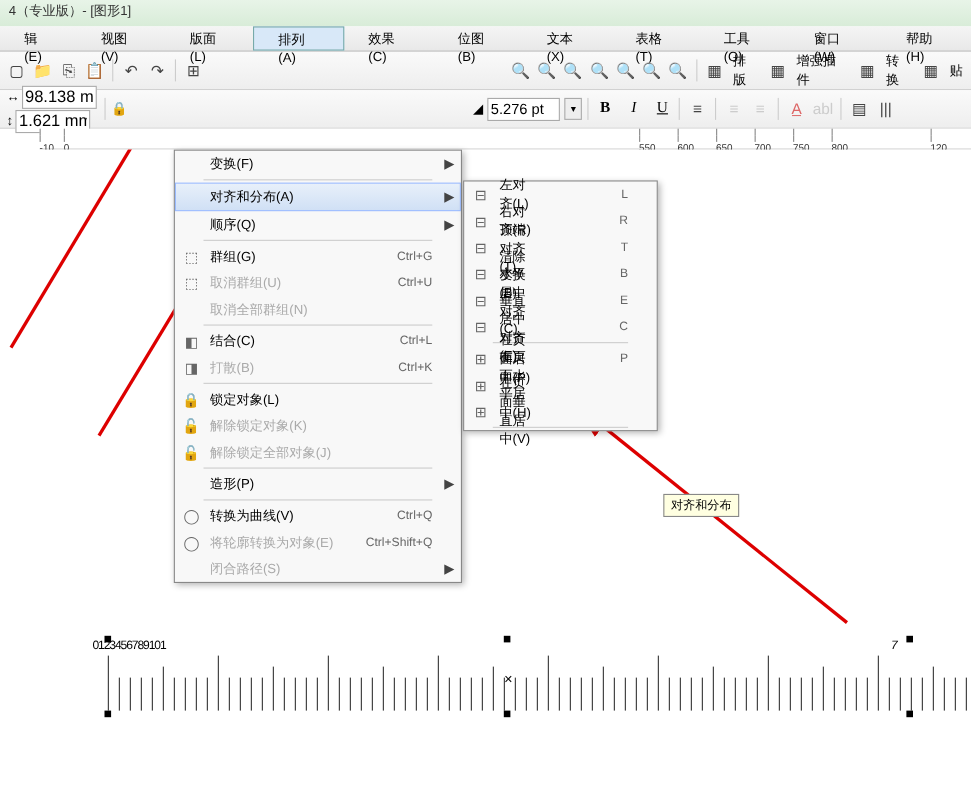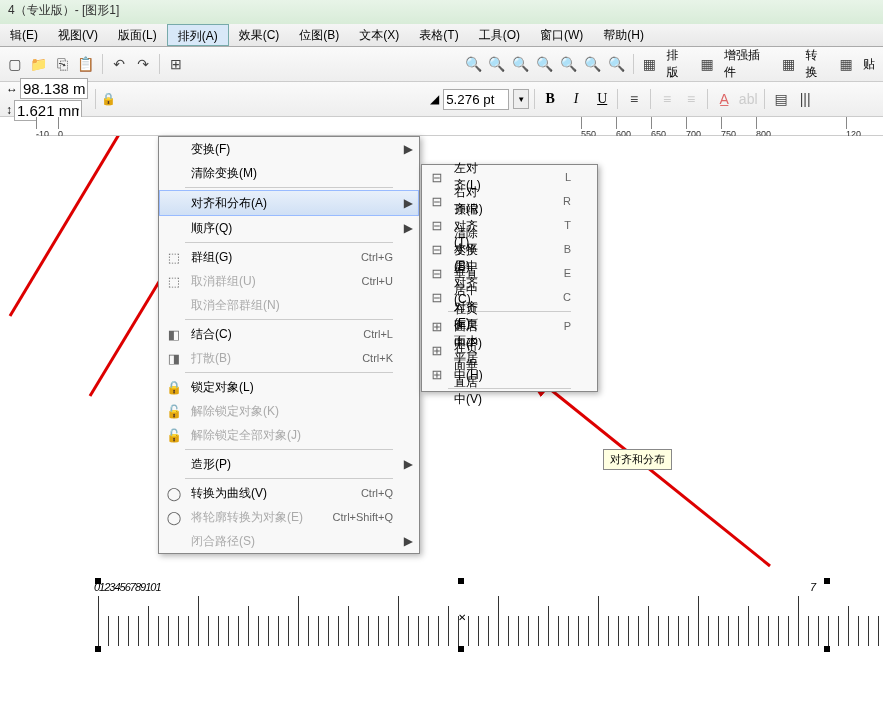--- a/index.html
+++ b/index.html
@@ -1,18 +1,18 @@
 <!DOCTYPE html>
 <html><head>
 <meta charset="utf-8">
 <style>
 body{margin:0;font-family:"Microsoft YaHei",sans-serif;font-size:12px;background:#fff;overflow:hidden}
 .title{background:linear-gradient(#e8f4e8,#d8ecd8);height:20px;padding:2px 8px;color:#333}
 .menubar{background:linear-gradient(#f5f5f5,#e8e8e8);height:22px;display:flex;border-bottom:1px solid #aaa}
-.menubar .item{padding:3px 10px;cursor:pointer}
+.menubar .item{padding:3px 22px;cursor:pointer}
 .menubar .item.active{background:#d8e8f8;border:1px solid #7aa}
 .toolbar{background:linear-gradient(#fafafa,#eee);height:30px;display:flex;align-items:center;padding:2px 4px;border-bottom:1px solid #ccc;gap:2px}
 .tb-btn{width:22px;height:22px;display:flex;align-items:center;justify-content:center;color:#444;cursor:pointer;font-size:14px}
 .tb-sep{width:1px;height:20px;background:#ccc;margin:0 3px}
 .dims{display:flex;flex-direction:column;gap:1px;padding:2px}
 .dims input{width:62px;font-size:15px;border:1px solid #aaa;padding:1px 2px}
 .dims .row{display:flex;align-items:center;gap:2px}
 .linew{display:flex;align-items:center;gap:4px}
 .linew input{width:60px;border:1px solid #aaa;padding:2px}
 .dd-arrow{width:14px;height:18px;border:1px solid #aaa;background:#eee;font-size:8px;display:flex;align-items:center;justify-content:center}
@@ -27,21 +27,21 @@
 .menu .sc{color:#666;width:80px;text-align:right;font-size:11px}
 .menu .ar{width:12px;text-align:right;color:#444}
 .menu .sep{height:1px;background:#ccc;margin:2px 26px 2px 26px}
 .menu .dis{color:#aaa}
 .canvas{position:relative;background:#fff;height:560px}
 .arrow{position:absolute;pointer-events:none}
 .rul-obj{position:absolute;left:98px;top:460px;display:flex}
 .rul-obj .t{width:9px;border-left:1px solid #333;height:30px;margin-top:20px}
 .rul-obj .t.m{height:40px;margin-top:10px}
 .rul-obj .t.l{height:50px;margin-top:0}
-.nums{position:absolute;left:94px;top:445px;font-size:11px;font-style:italic;letter-spacing:-1px}
+.nums{position:absolute;left:84px;top:445px;font-size:11px;letter-spacing:-1px}
 .nums2{position:absolute;left:810px;top:445px;font-size:11px;font-style:italic}
 .handle{position:absolute;width:6px;height:6px;background:#000}
 .tooltip{position:absolute;left:603px;top:313px;background:#ffffe1;border:1px solid #888;padding:2px 6px;font-size:11px;z-index:20}
 .tb-label{padding:0 4px;cursor:pointer}
 .fmt{display:flex;align-items:center;gap:6px}
 .fmt .b{width:20px;height:20px;display:flex;align-items:center;justify-content:center;font-family:serif;font-size:14px}
 </style>
 </head>
 <body>
 
@@ -142,26 +142,20 @@
 
 <div class="canvas">
 
   <div class="menu" id="m1" style="left:158px;top:0;width:260px">
       <div class="row">
         <span class="ico"></span>
         <span class="lbl">变换(F)</span>
         <span class="sc"></span>
         <span class="ar">▶</span>
       </div>
-      <div class="row">
-        <span class="ico"></span>
-        <span class="lbl">清除变换(M)</span>
-        <span class="sc"></span>
-        <span class="ar"></span>
-      </div>
       <div class="sep"></div>
       <div class="row hi">
         <span class="ico"></span>
         <span class="lbl">对齐和分布(A)</span>
         <span class="sc"></span>
         <span class="ar">▶</span>
       </div>
       <div class="row">
         <span class="ico"></span>
         <span class="lbl">顺序(Q)</span>

